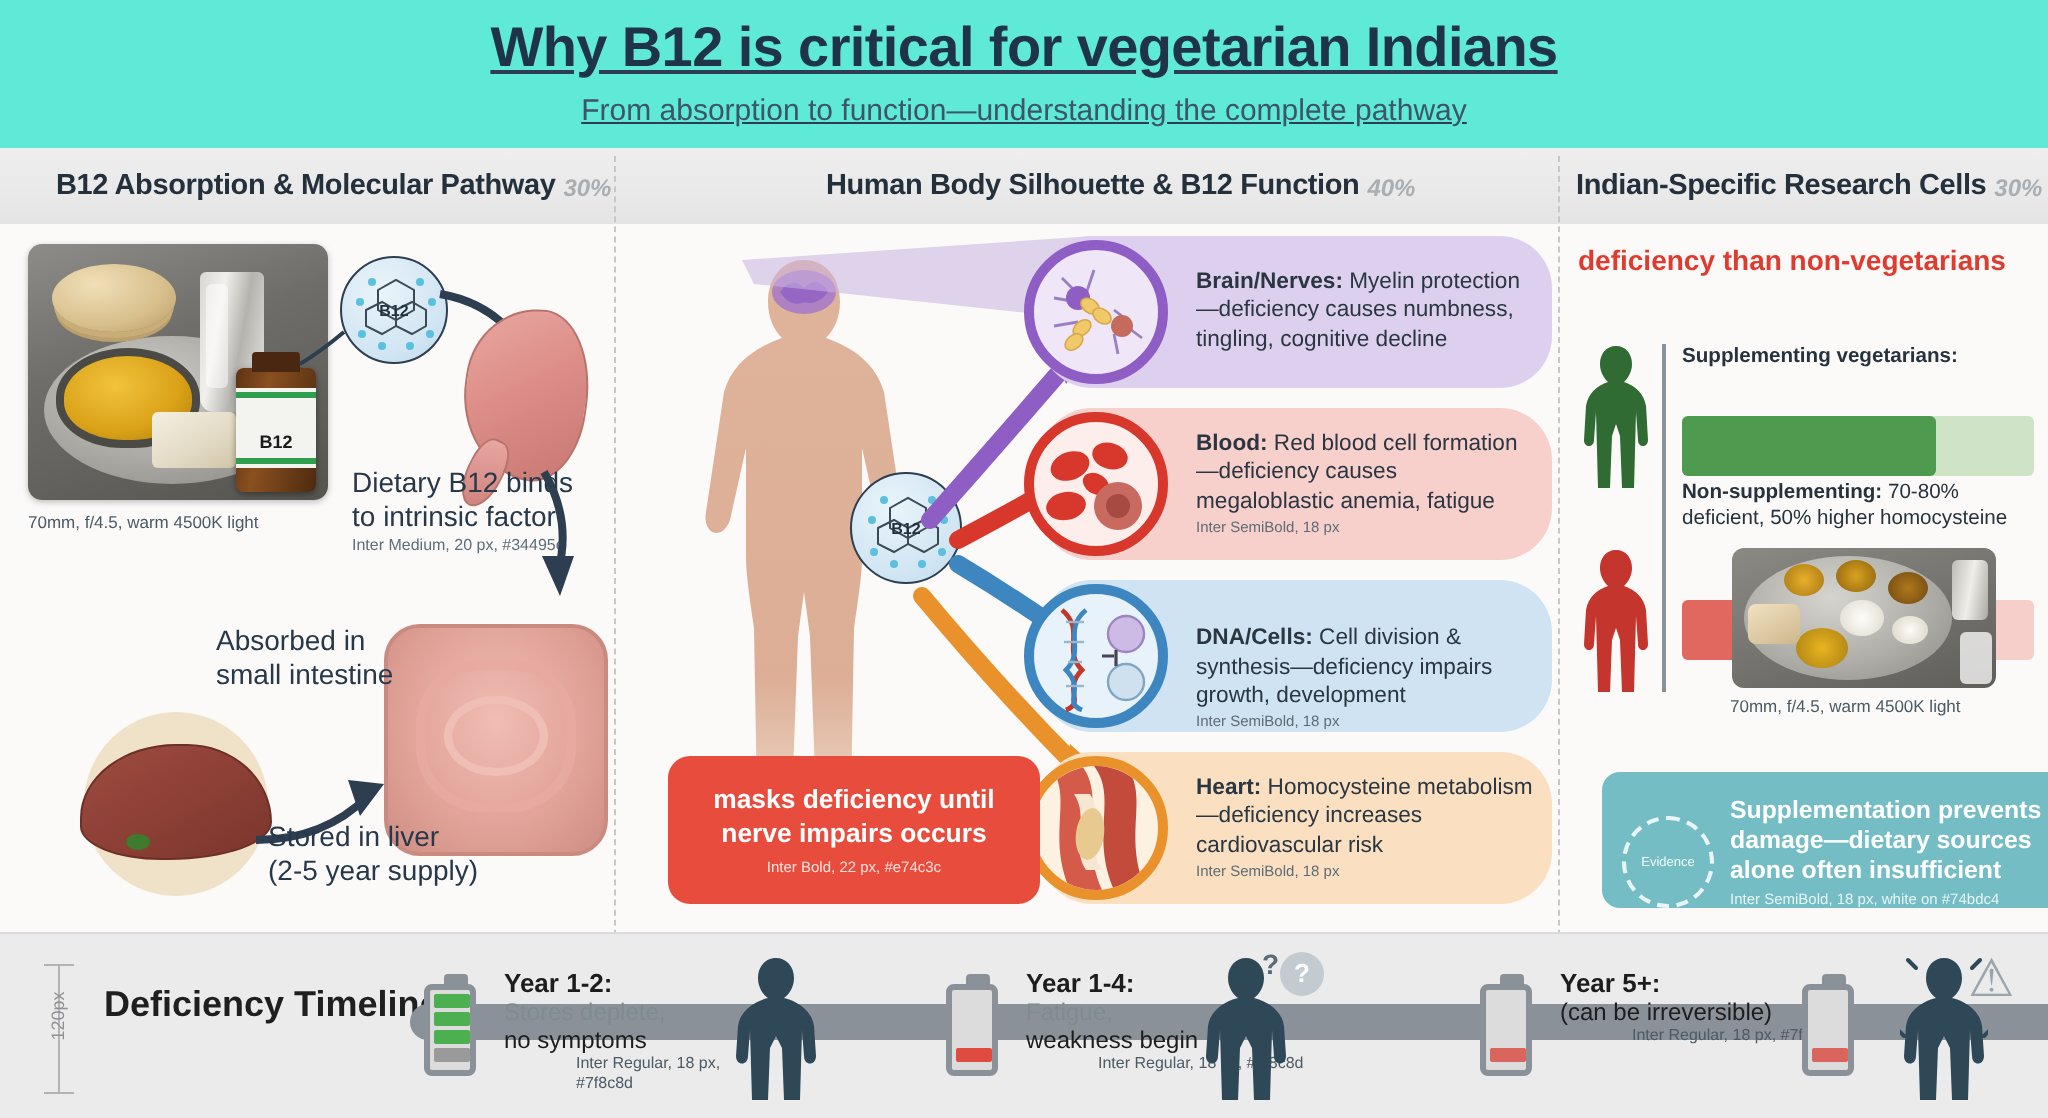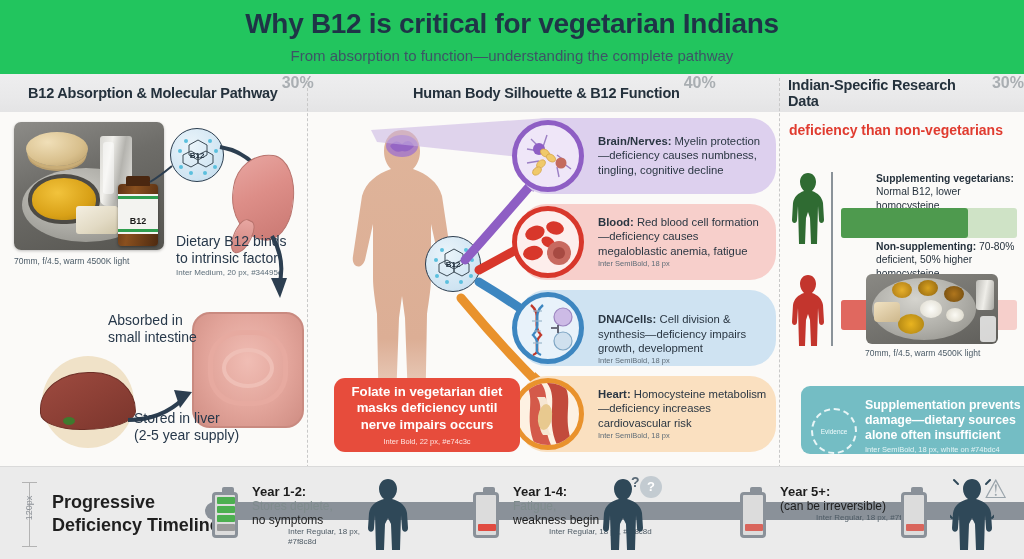--- a/index.html
+++ b/index.html
@@ -6,30 +6,30 @@
   body {
     width: 1024px; height: 559px;
     font-family: "Liberation Sans", sans-serif;
     background: #fbfaf8;
     overflow: hidden;
     position: relative;
     color: #2c3e50;
   }
 
   
-  #header { height: 78px; width: 100%; background: #22c55e; text-align: center; padding-top: 8px; }
+  #header { height: 78px; width: 100%; background: #5eead4; text-align: center; padding-top: 8px; text-decoration: underline; }
   #title { font-size: 28px; font-weight: bold; color: #1f3447; letter-spacing: -0.3px; }
   #subtitle { font-size: 15px; color: #3d5566; margin-top: 7px; font-weight: 400; }
 
   
   #colbar { position: absolute; top: 74px; left: 0; width: 1024px; height: 38px;
             background: linear-gradient(180deg,#eeeeef 0%,#e9e9ea 60%,#e4e4e5 100%); padding-left: 48px; }
   .colhead { position: absolute; top: 0; height: 38px; display: flex; align-items: center; }
   .colhead .lbl { font-size: 14.5px; font-weight: bold; color: #24313c; letter-spacing: -0.2px; }
-  .colhead .pct { font-size: 16px; color: #a9aeb2; font-weight: bold; align-self: flex-start; margin-top: 0; margin-left: 4px; }
+  .colhead .pct { font-size: 12px; color: #a9aeb2; font-weight: bold; align-self: flex-start; margin-top: 13px; margin-left: 4px; font-style: italic; }
   .coldiv { position: absolute; top: 78px; width: 0; height: 415px;
             border-left: 1px dashed #c8c8c8; }
 
   
   .panel { position: absolute; top: 116px; height: 345px; }
   #p1 { left: 0; width: 307px; }
   #p2 { left: 307px; width: 472px; }
   #p3 { left: 779px; width: 245px; }
 
   
@@ -102,21 +102,21 @@
      align-items:center; justify-content:center; text-align:center; color:#fff; }
   #alertbox .t { font-size: 13.2px; font-weight: bold; line-height: 1.22; }
   #alertbox .s { font-size: 7.5px; font-weight: normal; margin-top: 4px; color:#ffe3df; }
 
   
   #rstat { position: absolute; left: 10px; top: 6px; width: 228px;
      font-size: 14px; font-weight: bold; color: #e03b2f; line-height: 1.25; }
   .figicon { position: absolute; width: 34px; height: 72px; }
   #raxis { position: absolute; left: 52px; top: 56px; width: 2px; height: 174px; background: #8a9299; }
   .barrow { position: absolute; }
-  .barlbl { font-size: 10.3px; color:#26323d; line-height:1.3;margin-left:35px; }
+  .barlbl { font-size: 10.3px; color:#26323d; line-height:1.3; }
   .barlbl b{font-weight:bold;}
   .bartrack { position: absolute; height: 30px; border-radius: 3px; }
   .barfill { position: absolute; height: 30px; border-radius: 3px; }
 
   #thali-photo { position: absolute; left: 87px; top: 285px; width: 132px; height: 70px;
      border-radius: 6px; overflow: hidden; background: linear-gradient(160deg,#8a8984 0%,#5f5e5a 100%); }
   .thali-plate{position:absolute;left:6px;top:4px;width:104px;height:62px;border-radius:50%;
      background:radial-gradient(ellipse at 42% 34%, #d5d4ce 0%, #adaca6 58%, #8b8a84 100%);}
   .dish{position:absolute;border-radius:50%;}
 
@@ -163,21 +163,21 @@
 <div id="colbar">
   <div class="colhead" style="left:28px;">
     <span class="lbl">B12 Absorption &amp; Molecular Pathway</span>
     <span class="pct">30%</span>
   </div>
   <div class="colhead" style="left:413px;">
     <span class="lbl">Human Body Silhouette &amp; B12 Function</span>
     <span class="pct">40%</span>
   </div>
   <div class="colhead" style="left:788px;">
-    <span class="lbl">Indian-Specific Research Data</span>
+    <span class="lbl">Indian-Specific Research Cells</span>
     <span class="pct">30%</span>
   </div>
 </div>
 <div class="coldiv" style="left:307px;"></div>
 <div class="coldiv" style="left:779px;"></div>
 
 <div class="panel" id="p1">
 
   <div id="food-photo">
     <div class="plate"></div>
@@ -399,21 +399,20 @@
         <ellipse cx="28" cy="34" rx="7" ry="13" fill="#e8c98f" transform="rotate(8 28 34)"></ellipse>
       </svg>
     </div>
     <div class="txt" style="margin-left:78px; width:176px;">
       <b>Heart:</b><span> Homocysteine metabolism—deficiency increases cardiovascular risk</span>
       <span class="spec">Inter SemiBold, 18 px</span>
     </div>
   </div>
 
   <div id="alertbox">
-    <div class="t">Folate in vegetarian diet</div>
     <div class="t">masks deficiency until</div>
     <div class="t">nerve impairs occurs</div>
     <div class="s">Inter Bold, 22 px, #e74c3c</div>
   </div>
 </div>
 
 <div class="panel" id="p3">
 
   <div id="rstat">
     <div>deficiency than non-vegetarians</div>
@@ -424,21 +423,20 @@
   <svg class="figicon" style="left:12px; top:56px;" viewBox="0 0 34 72">
     <path fill="#2f6b32" d="M17,1 C22,1 25,5 25,10 C25,14 23,17 21,19 C27,21 31,25 32,31 L33,48
       C33,52 28,52 28,48 L27,34 L26,72 L20,72 L19,46 L17,40 L15,46 L14,72 L8,72 L7,34 L6,48
       C6,52 1,52 1,48 L2,31 C3,25 7,21 13,19 C11,17 9,14 9,10 C9,5 12,1 17,1 Z"></path>
   </svg>
 
   <div class="barrow" style="left:62px; top:56px; width:176px;">
     <div class="barlbl">
       <b>Supplementing vegetarians:</b>
     </div>
-    <div class="barlbl">Normal B12, lower homocysteine</div>
   </div>
   <div class="bartrack" style="left:62px; top:92px; width:176px; background:#cfe3c6;"></div>
   <div class="barfill" style="left:62px; top:92px; width:127px; background:#4e9a4e;"></div>
 
   <svg class="figicon" style="left:12px; top:158px;" viewBox="0 0 34 72">
     <path fill="#c3352d" d="M17,1 C22,1 25,5 25,10 C25,14 23,17 21,19 C27,21 31,25 32,31 L33,48
       C33,52 28,52 28,48 L27,34 L26,72 L20,72 L19,46 L17,40 L15,46 L14,72 L8,72 L7,34 L6,48
       C6,52 1,52 1,48 L2,31 C3,25 7,21 13,19 C11,17 9,14 9,10 C9,5 12,1 17,1 Z"></path>
   </svg>
 
@@ -478,21 +476,20 @@
 </div>
 
 <div id="timeline">
   <div id="tlmeasure">
     <div class="vline"></div>
     <div class="cap" style="top:3px;"></div>
     <div class="cap" style="top:67px;"></div>
     <div class="txt">120px</div>
   </div>
   <div id="tltitle">
-    <div>Progressive</div>
     <div>Deficiency Timeline</div>
   </div>
 </div>
 <div id="tlrail"></div>
 
 <div class="stage" style="left:212px; width:170px;">
   <div class="battery" style="left:0px; top:26px;">
     <div class="cell" style="top:2px;  background:#4caf50;"></div>
     <div class="cell" style="top:11px; background:#4caf50;"></div>
     <div class="cell" style="top:20px; background:#4caf50;"></div>

